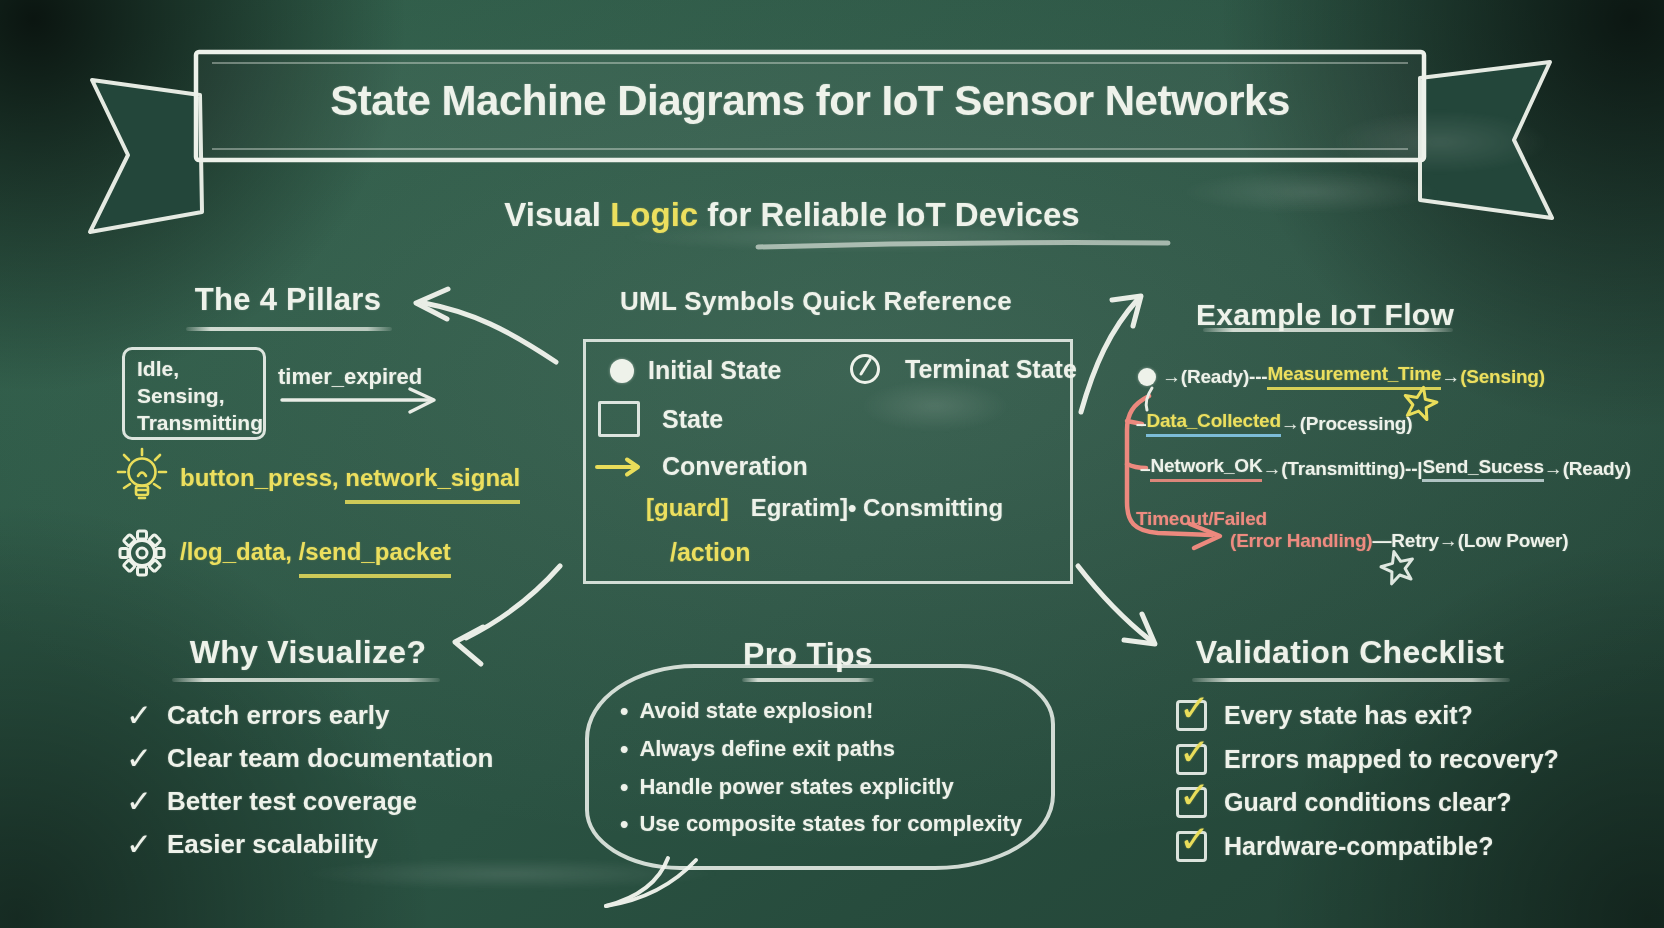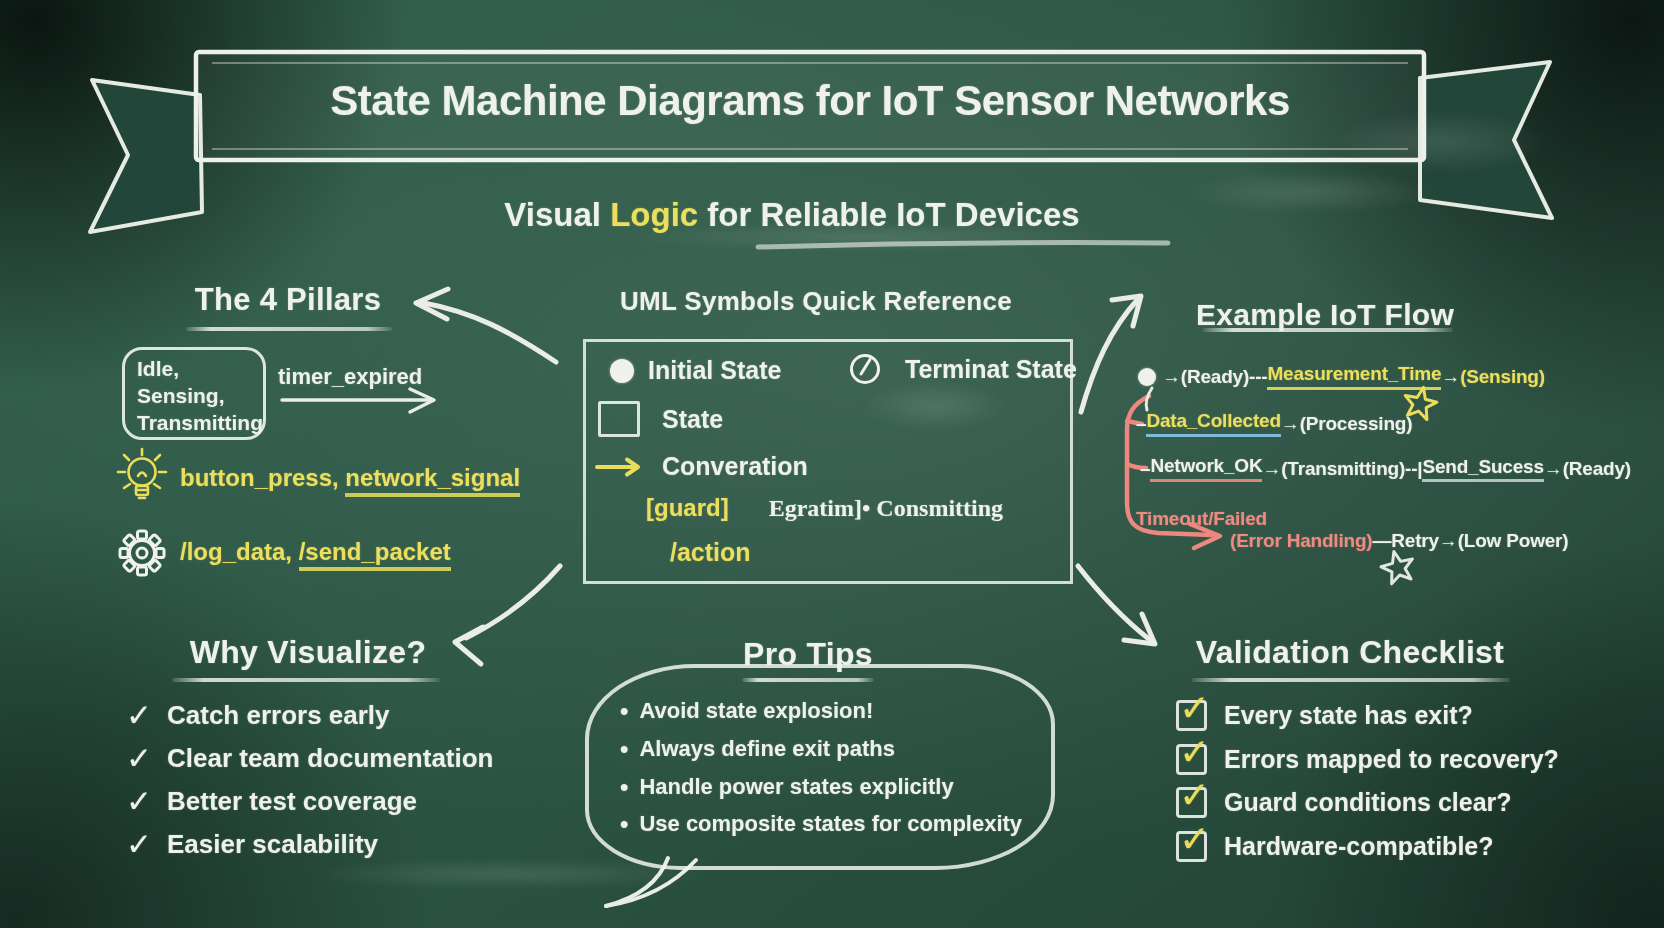--- a/index.html
+++ b/index.html
@@ -17,25 +17,25 @@
   }
   .abs{position:absolute;}
   .chalk{color:#eef2ea;text-shadow:0 0 2px rgba(238,242,234,.30);}
   .yellow{color:#ecdf5e;text-shadow:0 0 2px rgba(236,223,94,.35);}
   .salmon{color:#ee8b80;text-shadow:0 0 2px rgba(238,139,128,.35);}
   .section-title{font-size:31px;text-align:center;letter-spacing:.3px;white-space:nowrap;}
   .hrule{position:absolute;height:4px;border-radius:2px;
     background:linear-gradient(90deg,rgba(238,242,234,.12),rgba(238,242,234,.85) 12%,rgba(238,242,234,.72) 88%,rgba(238,242,234,.1));}
   .banner-title{font-size:42px;letter-spacing:-.5px;text-align:center;white-space:nowrap;}
   .subtitle{font-size:33px;text-align:center;white-space:nowrap;}
-  .state-box{border:3px solid rgba(240,244,238,.9);border-radius:20px;
+  .state-box{border:3px solid rgba(240,244,238,.9);border-radius:10px;
     font-size:21px;line-height:27px;padding:5px 0 0 12px;}
   .timer-label{font-size:22px;text-align:left;white-space:nowrap;}
   .pline{font-size:24px;white-space:nowrap;}
-  .u-yellow{border-bottom:4px solid rgba(233,221,90,.85);padding-bottom:2px;}
+  .u-yellow{border-bottom:4px solid rgba(233,221,90,.85);padding-bottom:9px;}
   .u-yellow-thin{border-bottom:3px solid rgba(233,221,90,.9);padding-bottom:2px;}
   .u-blue{border-bottom:3px solid rgba(132,198,232,.9);padding-bottom:2px;}
   .u-salmon{border-bottom:3px solid rgba(238,139,128,.9);padding-bottom:2px;}
   .u-white{border-bottom:3px solid rgba(220,234,238,.75);padding-bottom:1px;}
   .uml-box{border:3px solid rgba(240,244,238,.85);border-radius:0;}
   .uml-row{position:absolute;display:flex;align-items:center;font-size:25px;white-space:nowrap;}
   .dot{display:inline-block;width:24px;height:24px;border-radius:50%;
     background:#eef2ea;box-shadow:0 0 3px rgba(238,242,234,.5);}
   .sq{display:inline-block;width:36px;height:30px;border:3px solid rgba(240,244,238,.9);border-radius:2px;}
   .flow-line{display:flex;align-items:center;font-size:19px;white-space:nowrap;letter-spacing:-.2px;}
@@ -195,21 +195,21 @@
       <svg width="54" height="22" viewBox="0 0 54 22">
         <g stroke="#e9dd5a" stroke-width="4" fill="none" stroke-linecap="round" stroke-linejoin="round">
           <path d="M 3,11 L 42,11"></path>
           <path d="M 33,3.5 L 44,11 L 33,18.5"></path>
         </g>
       </svg>
       <span style="margin-left:14px;">Converation</span>
     </div>
     <div class="uml-row" style="left:60px;top:152px;font-size:24px;">
       <span class="yellow">[guard]</span>
-      <span class="chalk" style="margin-left:40px;font-family:Liberation Serif, serif;">Egratim]• Consmitting</span>
+      <span class="chalk" style="margin-left:22px;">Egratim]• Consmitting</span>
     </div>
     <div class="uml-row" style="left:84px;top:196px;">
       <span class="yellow">/action</span>
     </div>
   </div>
 
   <div class="abs section-title chalk" style="left:1165px;top:298px;width:320px;font-size:30px;">Example IoT Flow</div>
   <div class="hrule" style="left:1203px;top:328px;width:250px;"></div>
 
   <div class="abs flow-line" style="left:1138px;top:363px;">

